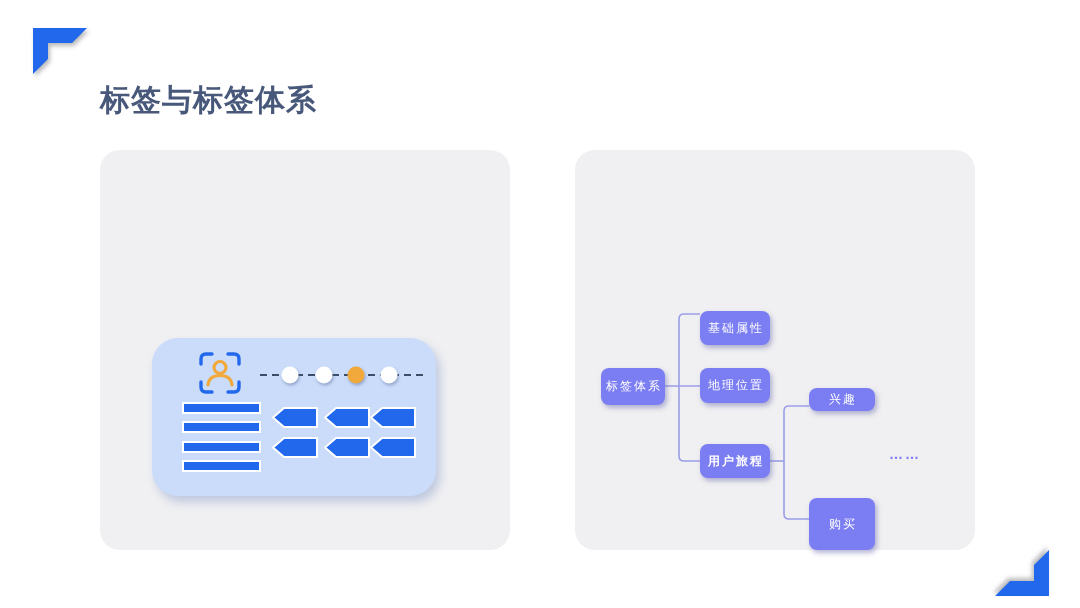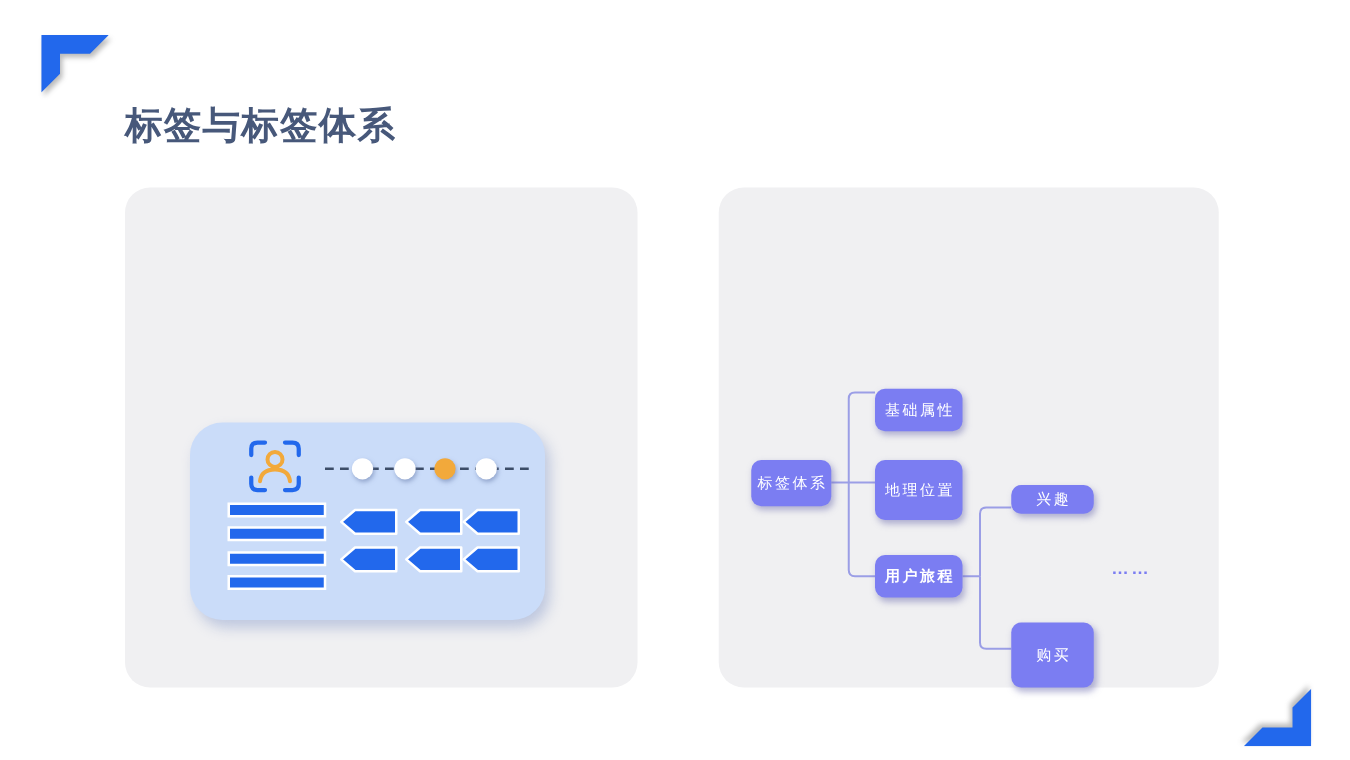--- a/index.html
+++ b/index.html
@@ -144,18 +144,18 @@
     <path class="connector" d="M90 236 H125"></path>
     <path class="connector" d="M104 236 V169 Q104 164 109 164 H125"></path>
     <path class="connector" d="M104 236 V306 Q104 311 109 311 H125"></path>
     <path class="connector" d="M195 311 H209"></path>
     <path class="connector" d="M209 311 V261 Q209 256 214 256 H234"></path>
     <path class="connector" d="M209 311 V364 Q209 369 214 369 H234"></path>
   </svg>
 
   <div class="tnode" style="left:26px;top:218px;width:64px;height:37px;">标签体系</div>
   <div class="tnode" style="left:125px;top:147px;width:70px;height:34px;margin-top:14px;">基础属性</div>
-  <div class="tnode" style="left:125px;top:218px;width:70px;height:48px;">地理位置</div>
+  <div class="tnode" style="left:125px;top:218px;width:70px;height:35px;">地理位置</div>
   <div class="tnode" style="left:125px;top:294px;width:70px;height:34px;font-weight:bold;">用户旅程</div>
   <div class="tnode" style="left:234px;top:238px;width:66px;height:23px;">兴趣</div>
   <div class="tnode" style="left:234px;top:348px;width:66px;height:52px;">购买</div>
   <div class="ellipsis">……</div>
 </div>
 
 </body></html>

